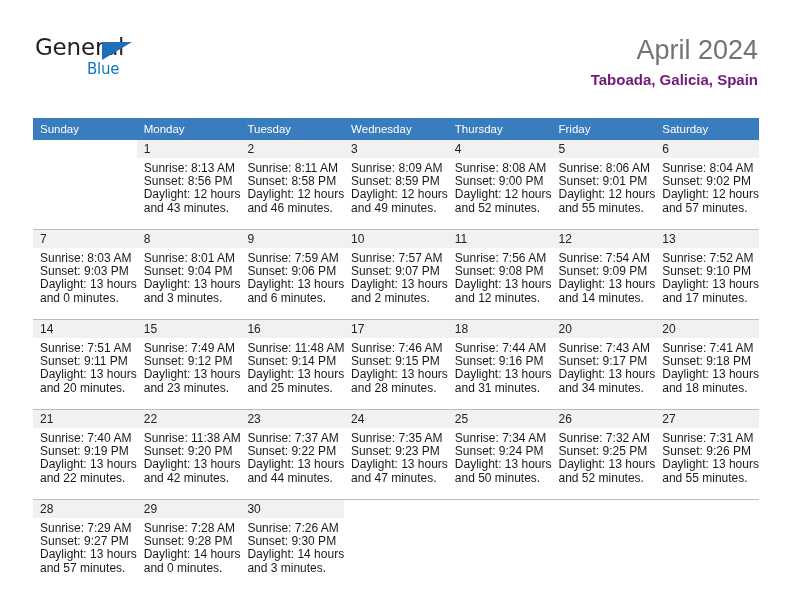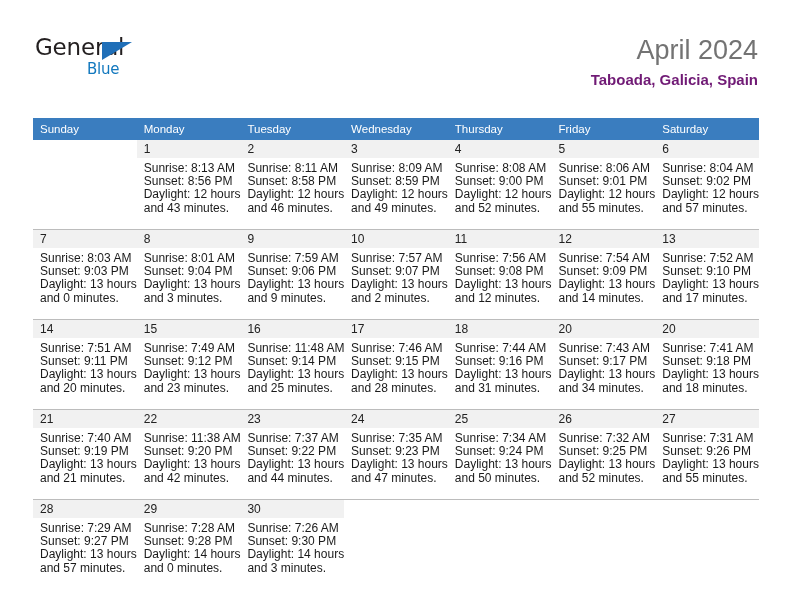--- a/index.html
+++ b/index.html
@@ -287,21 +287,21 @@
             </div>
           </div>
         </td>
         <td>
           <div class="cell">
             <div class="daynum-band">9</div>
             <div class="cell-body">
               <div>Sunrise: 7:59 AM</div>
               <div>Sunset: 9:06 PM</div>
               <div>Daylight: 13 hours</div>
-              <div>and 9 minutes.</div>
+              <div>and 6 minutes.</div>
             </div>
           </div>
         </td>
         <td>
           <div class="cell">
             <div class="daynum-band">10</div>
             <div class="cell-body">
               <div>Sunrise: 7:57 AM</div>
               <div>Sunset: 9:07 PM</div>
               <div>Daylight: 13 hours</div>
@@ -425,21 +425,21 @@
       </tr>
 
       <tr class="week-row">
         <td>
           <div class="cell">
             <div class="daynum-band">21</div>
             <div class="cell-body">
               <div>Sunrise: 7:40 AM</div>
               <div>Sunset: 9:19 PM</div>
               <div>Daylight: 13 hours</div>
-              <div>and 21 minutes.</div>
+              <div>and 22 minutes.</div>
             </div>
           </div>
         </td>
         <td>
           <div class="cell">
             <div class="daynum-band">22</div>
             <div class="cell-body">
               <div>Sunrise: 11:38 AM</div>
               <div>Sunset: 9:20 PM</div>
               <div>Daylight: 13 hours</div>

